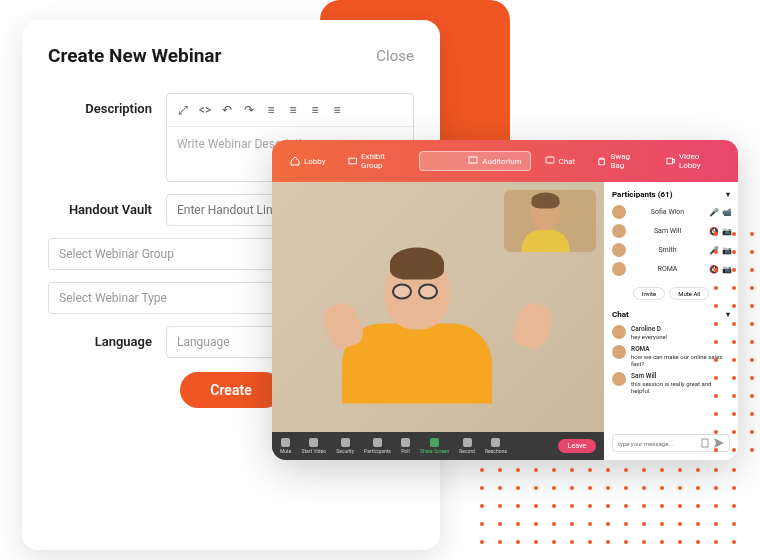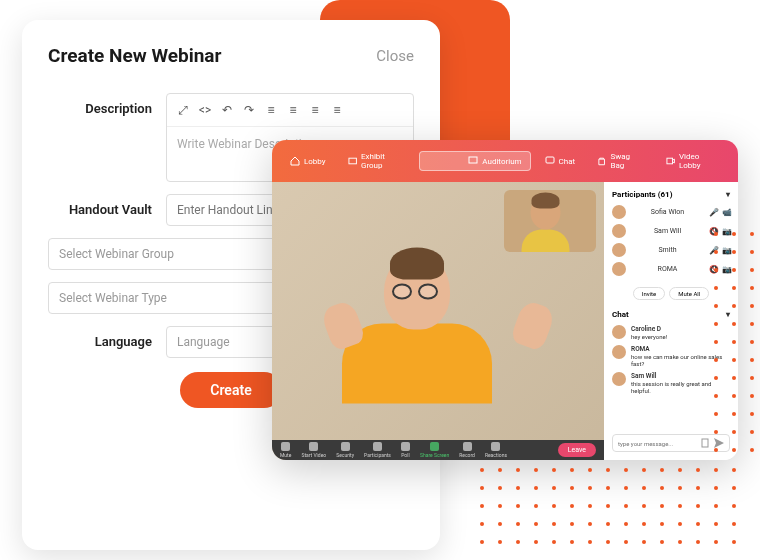--- a/index.html
+++ b/index.html
@@ -53,21 +53,21 @@
 .hand { position: absolute; width: 34px; height: 44px; background: #e8b896; border-radius: 40% 40% 30% 30%; }
 .hand.l { left: -58px; top: 50px; transform: rotate(-20deg); }
 .hand.r { right: -58px; top: 50px; transform: rotate(20deg); }
 
 .pip { position: absolute; top: 8px; right: 8px; width: 92px; height: 62px; background: #c9a77d; border-radius: 6px; overflow: hidden; }
 .pip-person { position: absolute; left: 50%; top: 50%; transform: translate(-50%,-40%); }
 .pip-head { width: 30px; height: 34px; background: #d9a67a; border-radius: 50%; position: relative; }
 .pip-hair { position: absolute; top: -3px; left: 1px; right: 1px; height: 16px; background: #7a5638; border-radius: 50% 50% 30% 30%; }
 .pip-shirt { width: 48px; height: 30px; background: #e8c444; border-radius: 20px 20px 0 0; margin-left: -9px; }
 
-.bottom-bar { position: absolute; bottom: 0; left: 0; right: 0; height: 20px; background: #3a3a3a; display: flex; align-items: center; padding: 0 8px; gap: 10px; }
+.bottom-bar { position: absolute; bottom: 0; left: 0; right: 0; height: 28px; background: #3a3a3a; display: flex; align-items: center; padding: 0 8px; gap: 10px; }
 .bb-item { display: flex; flex-direction: column; align-items: center; color: #ccc; font-size: 5px; gap: 1px; cursor: pointer; }
 .bb-item.green { color: #4ac26b; }
 .bb-ic { width: 9px; height: 9px; background: currentColor; border-radius: 2px; opacity: 0.8; }
 .leave-btn { margin-left: auto; background: #e8476c; color: #fff; font-size: 7px; padding: 3px 10px; border-radius: 10px; border: none; cursor: pointer; }
 
 .side-panel { width: 134px; background: #fff; padding: 8px; display: flex; flex-direction: column; font-size: 8px; }
 .sp-title { font-weight: 700; margin-bottom: 6px; display: flex; justify-content: space-between; align-items: center; }
 .chev { font-size: 8px; color: #333; }
 .participant { display: flex; align-items: center; gap: 5px; margin-bottom: 5px; text-align: center; }
 .avatar { width: 14px; height: 14px; border-radius: 50%; background: #d9a67a; flex-shrink: 0; }

